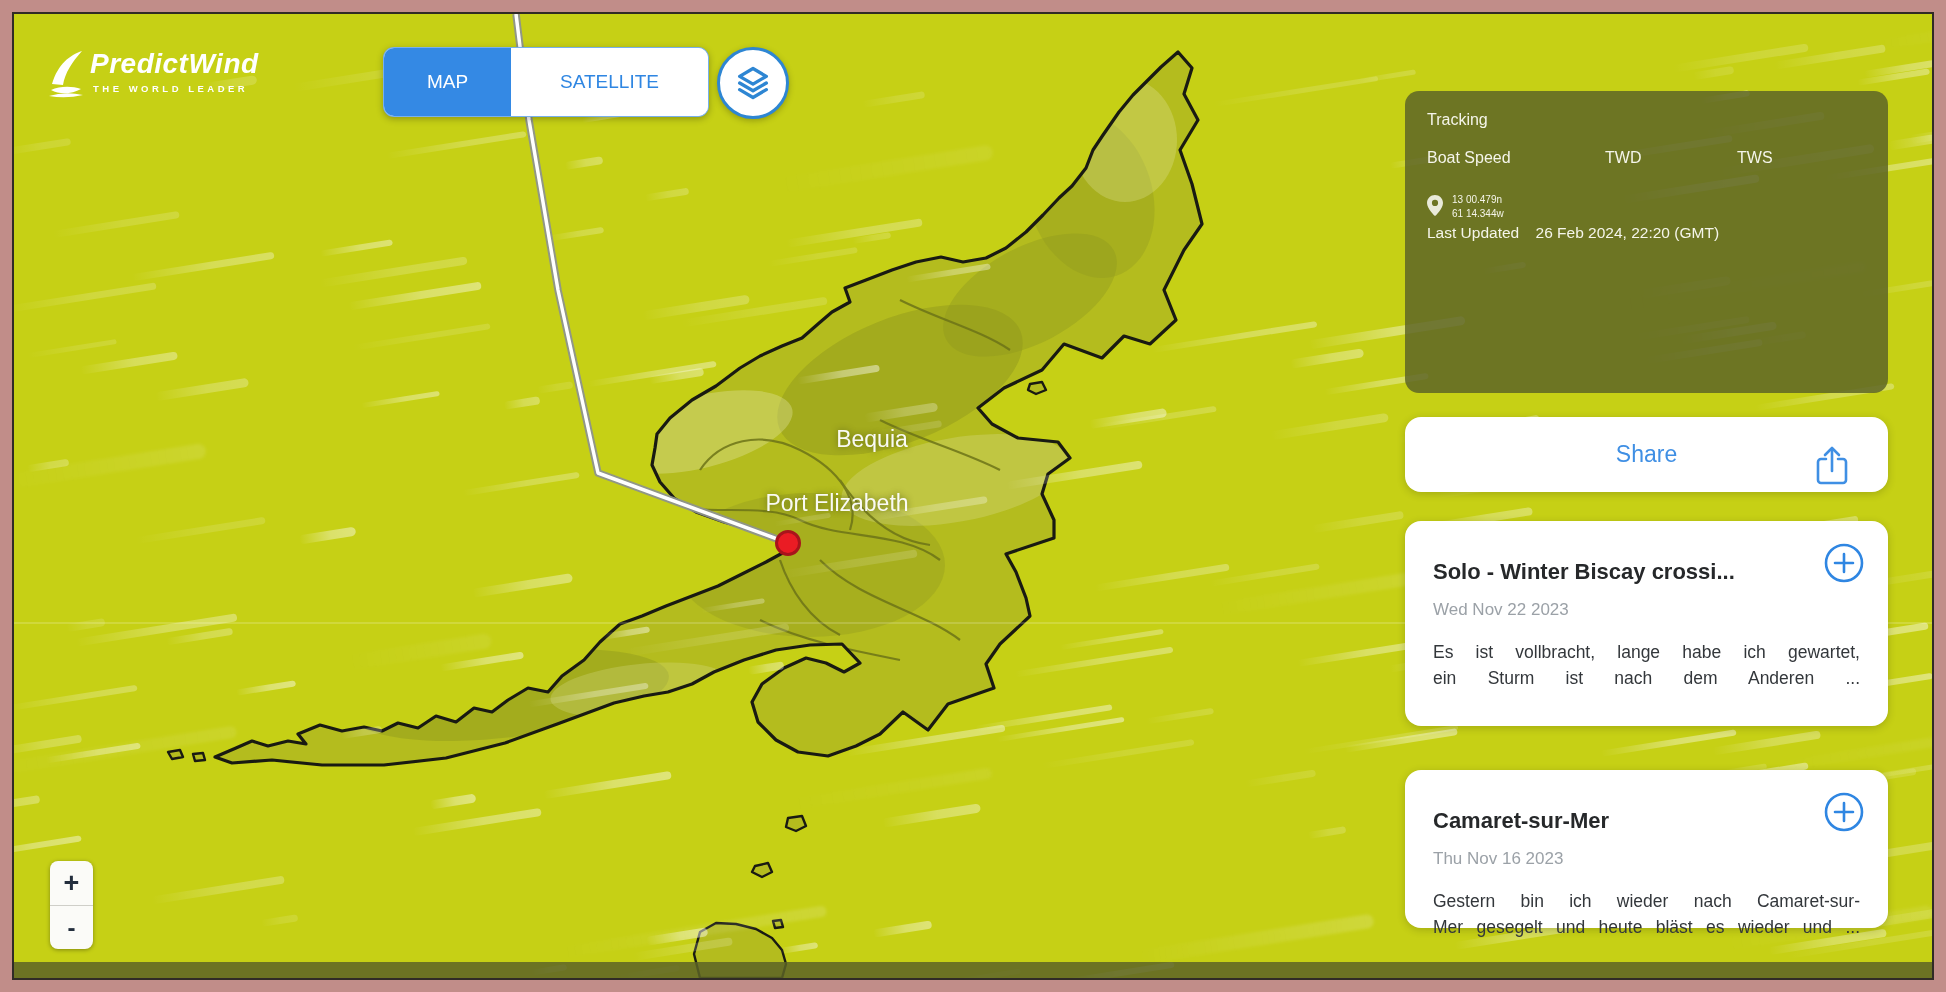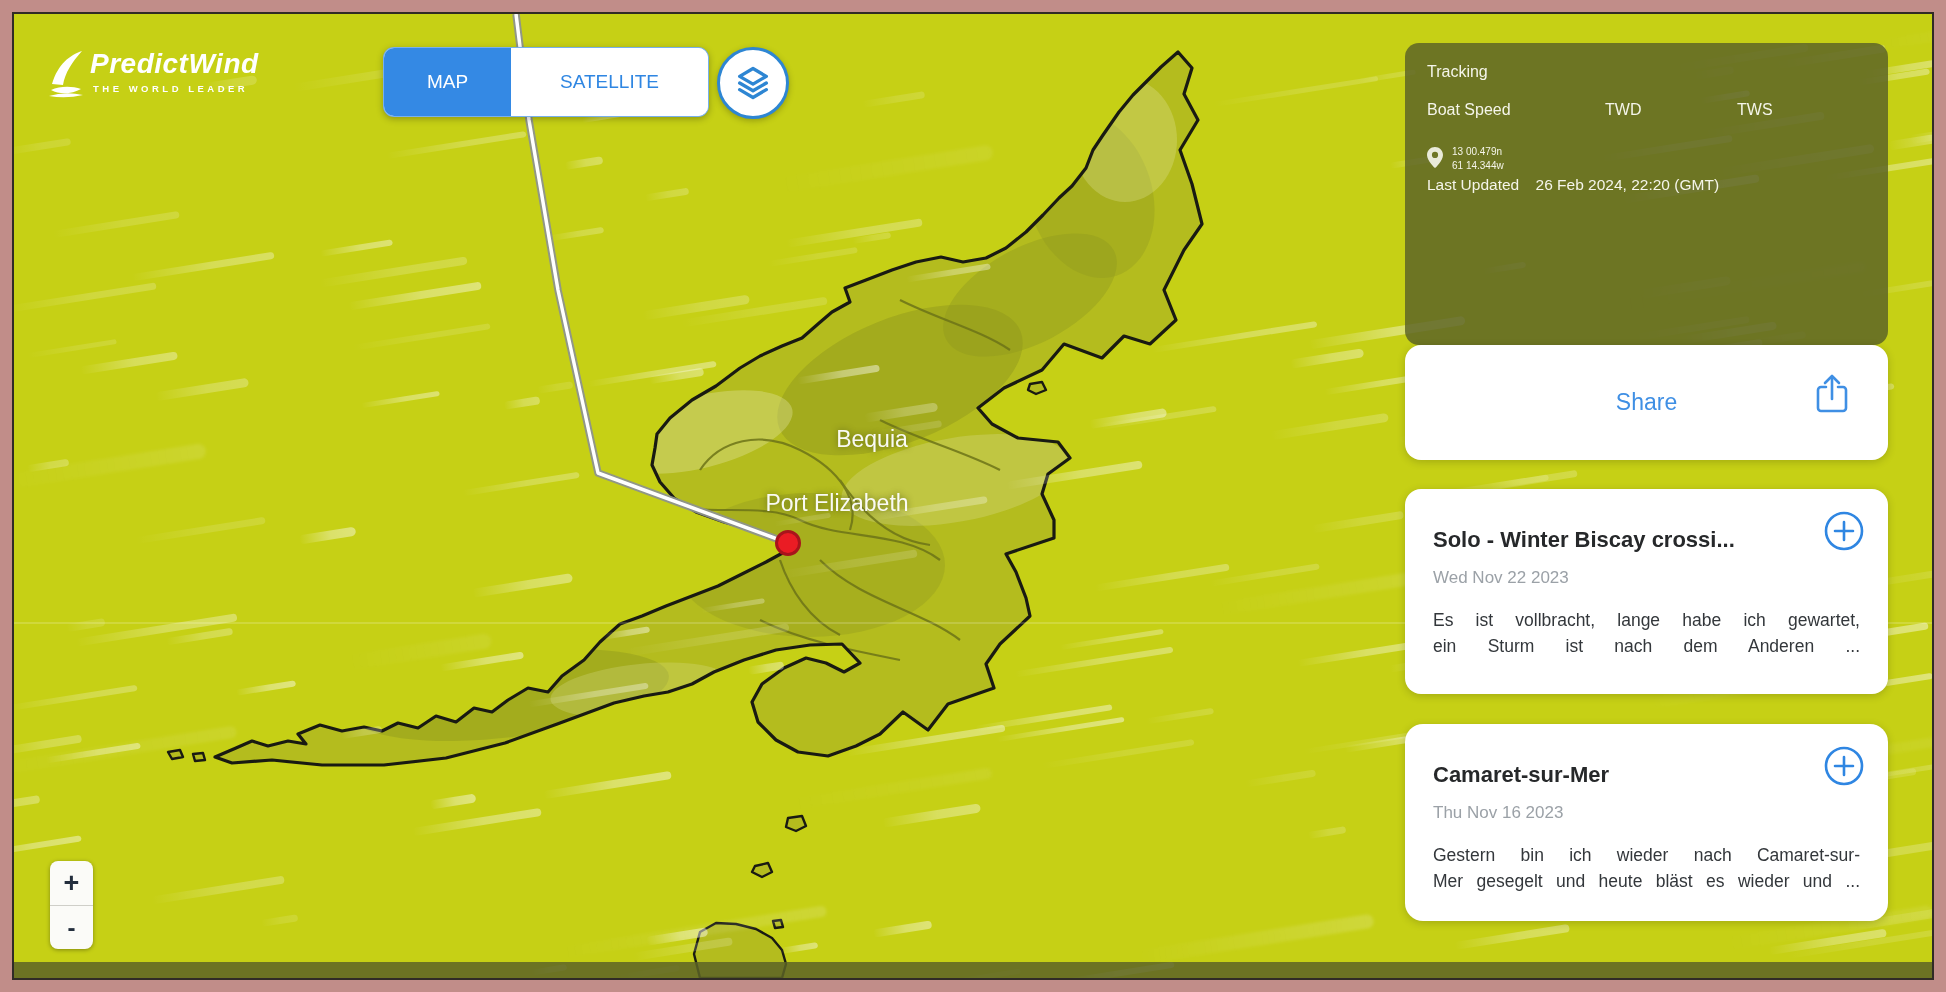--- a/index.html
+++ b/index.html
@@ -48,45 +48,45 @@
   .layers-btn{
     position:absolute;left:703px;top:33px;width:66px;height:66px;z-index:4;
     background:#fff;border:3px solid #2e86d3;border-radius:50%;
     display:flex;align-items:center;justify-content:center;
     box-shadow:0 2px 6px rgba(0,0,0,0.25);cursor:pointer;
   }
   
   .right-col{position:absolute;left:1391px;top:29px;width:483px;z-index:4;}
   .tracking-panel{
     background:rgba(92,99,38,0.84);border-radius:14px;color:#f5f5ea;
-    padding:20px 22px 18px 22px;height:264px;box-sizing:content-box;
+    padding:20px 22px 18px 22px;height:264px;box-sizing:content-box;margin-top:48px;
   }
   .tp-heading{font-size:16px;}
   .tp-name{font-size:30px;font-weight:bold;margin-top:6px;letter-spacing:0.3px;}
   .tp-metrics{display:grid;grid-template-columns:178px 132px 1fr;margin-top:20px;font-size:16px;}
   .tp-values{display:grid;grid-template-columns:178px 1fr;margin-top:6px;align-items:center;}
   .tp-speed{font-size:29px;font-weight:bold;}
   .tp-note{font-size:16px;}
   .tp-loc{display:flex;margin-top:26px;}
   .tp-loc svg{width:16px;height:21px;margin-right:9px;margin-top:2px;}
   .tp-coords{font-size:10px;line-height:1.35;}
   .tp-updated{font-size:15.5px;margin-top:4px;}
   .tp-updated .lbl{margin-right:12px;}
   .card{
     background:#fff;border-radius:16px;box-shadow:0 2px 8px rgba(0,0,0,0.18);
     position:relative;
   }
   .share-card{
-    height:115px;display:flex;align-items:center;justify-content:center;cursor:pointer;
+    margin-top:24px;height:75px;display:flex;align-items:center;justify-content:center;cursor:pointer;
   }
   .share-label{color:#3f8fe4;font-size:23px;}
   .share-icon{position:absolute;right:38px;top:28px;width:36px;height:42px;}
   .post-card{margin-top:28px;padding:38px 28px 26px 28px;box-sizing:border-box;cursor:pointer;}
   .post-card.first{height:205px;margin-top:29px;}
-  .post-card.second{height:197px;margin-top:30px;border-radius:18px;}
+  .post-card.second{height:158px;margin-top:44px;}
   .post-title{font-size:22px;font-weight:bold;color:#26282a;padding-right:70px;white-space:nowrap;overflow:hidden;}
   .post-date{font-size:17px;color:#9ba1a7;margin-top:15px;}
   .post-body{font-size:17.5px;color:#33373b;margin-top:19px;line-height:1.5;}
   .post-body .jline{text-align:justify;text-align-last:justify;}
   .plus-btn{position:absolute;top:22px;right:24px;width:40px;height:40px;cursor:pointer;}
   
   .zoom-ctl{
     position:absolute;left:36px;top:847px;width:43px;z-index:4;
     background:#fbfbf8;border-radius:8px;box-shadow:0 1px 4px rgba(0,0,0,0.35);
     overflow:hidden;

